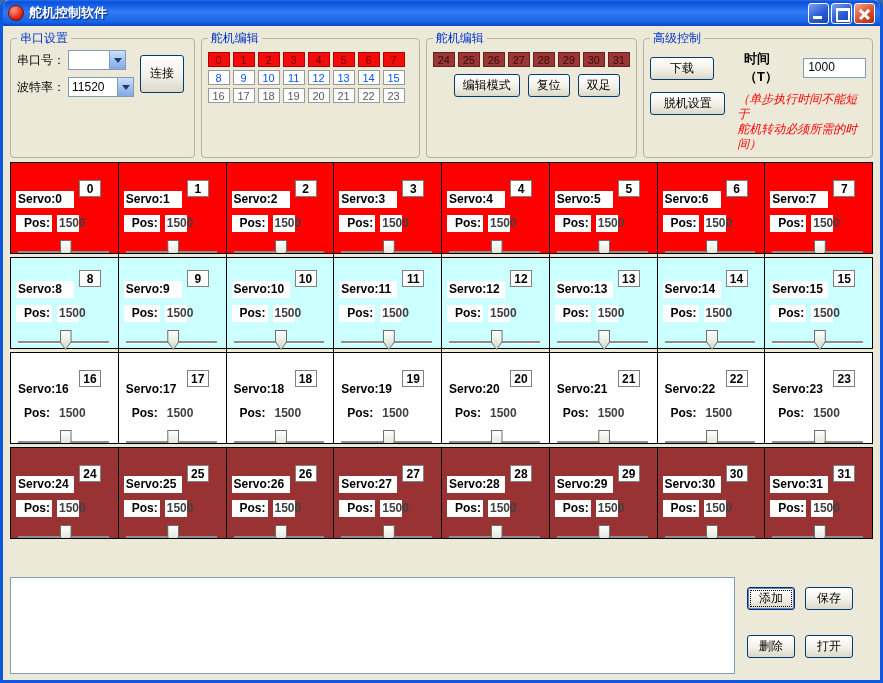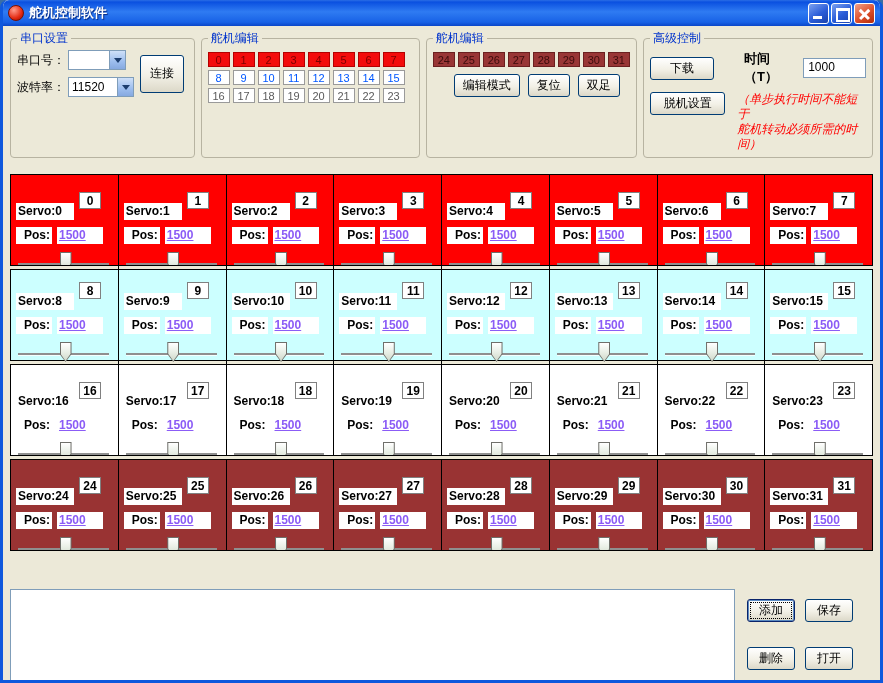--- a/index.html
+++ b/index.html
@@ -35,21 +35,21 @@
   .winbtn.max::after{ content:""; position:absolute; left:4px; top:4px; width:10px; height:9px;
     border:2px solid #fff; border-top-width:3px; }
   .winbtn.close::before,.winbtn.close::after{ content:""; position:absolute; left:3px; top:9px;
     width:13px; height:2.5px; background:#fff; }
   .winbtn.close::before{ transform:rotate(45deg); }
   .winbtn.close::after{ transform:rotate(-45deg); }
 
   .content{ flex:1; display:flex; flex-direction:column; padding:3px 5px 0 5px; }
 
   
-  .toprow{ display:flex; gap:6px; margin:1px 2px 16px 2px; }
+  .toprow{ display:flex; gap:6px; margin:1px 2px 4px 2px; }
   fieldset{ border:1px solid #b7b3a1; border-radius:4px; padding:3px 6px 5px 6px; background:transparent; }
   legend{ color:#0033cc; padding:0 3px; font-size:12px; }
 
   .serial-group{ width:187px; }
   .form-grid{ display:flex; gap:6px; }
   .form-left{ display:flex; flex-direction:column; gap:7px; }
   .form-row{ display:flex; align-items:center; gap:3px; }
   .lbl{ font-size:12px; color:#000; }
   .combo{ display:flex; align-items:center; background:#fff; border:1px solid #7f9db9; height:20px; cursor:pointer; }
   .combo .combo-text{ flex:1; padding:0 3px; font-size:12px; overflow:hidden; white-space:nowrap; }
@@ -91,21 +91,21 @@
   
   .servo-grid{ margin:0 2px; }
   .servo-row{ display:flex; height:92px; border:1px solid #000; margin-bottom:3px; }
   .servo-cell{ flex:1; border-right:1px solid #000; padding:5px 5px 0 5px; overflow:hidden; }
   .servo-cell:last-child{ border-right:none; }
   .cell-row{ display:flex; gap:5px; align-items:center; margin-bottom:7px; }
   .wbox{ background:#fff; font-size:12px; font-weight:bold; padding:1px 2px; height:17px; line-height:15px; }
   .servo-label{ width:58px;margin-top:23px; }
   .servo-numbox{ width:22px; text-align:center; border:1px solid #808080; }
   .pos-label{ width:36px;padding-left:8px; }
-  .pos-value{ width:46px; color:#8b5cf6; text-decoration:underline; }
+  .pos-value{ width:22px; color:#404040; }
   .slider{ position:relative; height:24px; margin-top:2px; cursor:pointer; }
   .slider .track{ position:absolute; left:2px; right:4px; top:12px; height:2px;
     background:#8f8f8f; box-shadow:0 1px 0 rgba(255,255,255,.8); }
   .slider .thumb{ position:absolute; left:45%; top:1px; width:12px; height:20px;
     background:#6f6f6a; clip-path:polygon(0 0,100% 0,100% 60%,50% 100%,0 60%); }
   .slider .thumb::after{ content:""; position:absolute; inset:1px;
     background:linear-gradient(180deg,#ffffff,#e9efe6 50%,#cfd8ca);
     clip-path:polygon(0 0,100% 0,100% 60%,50% 100%,0 60%); }
 
   

